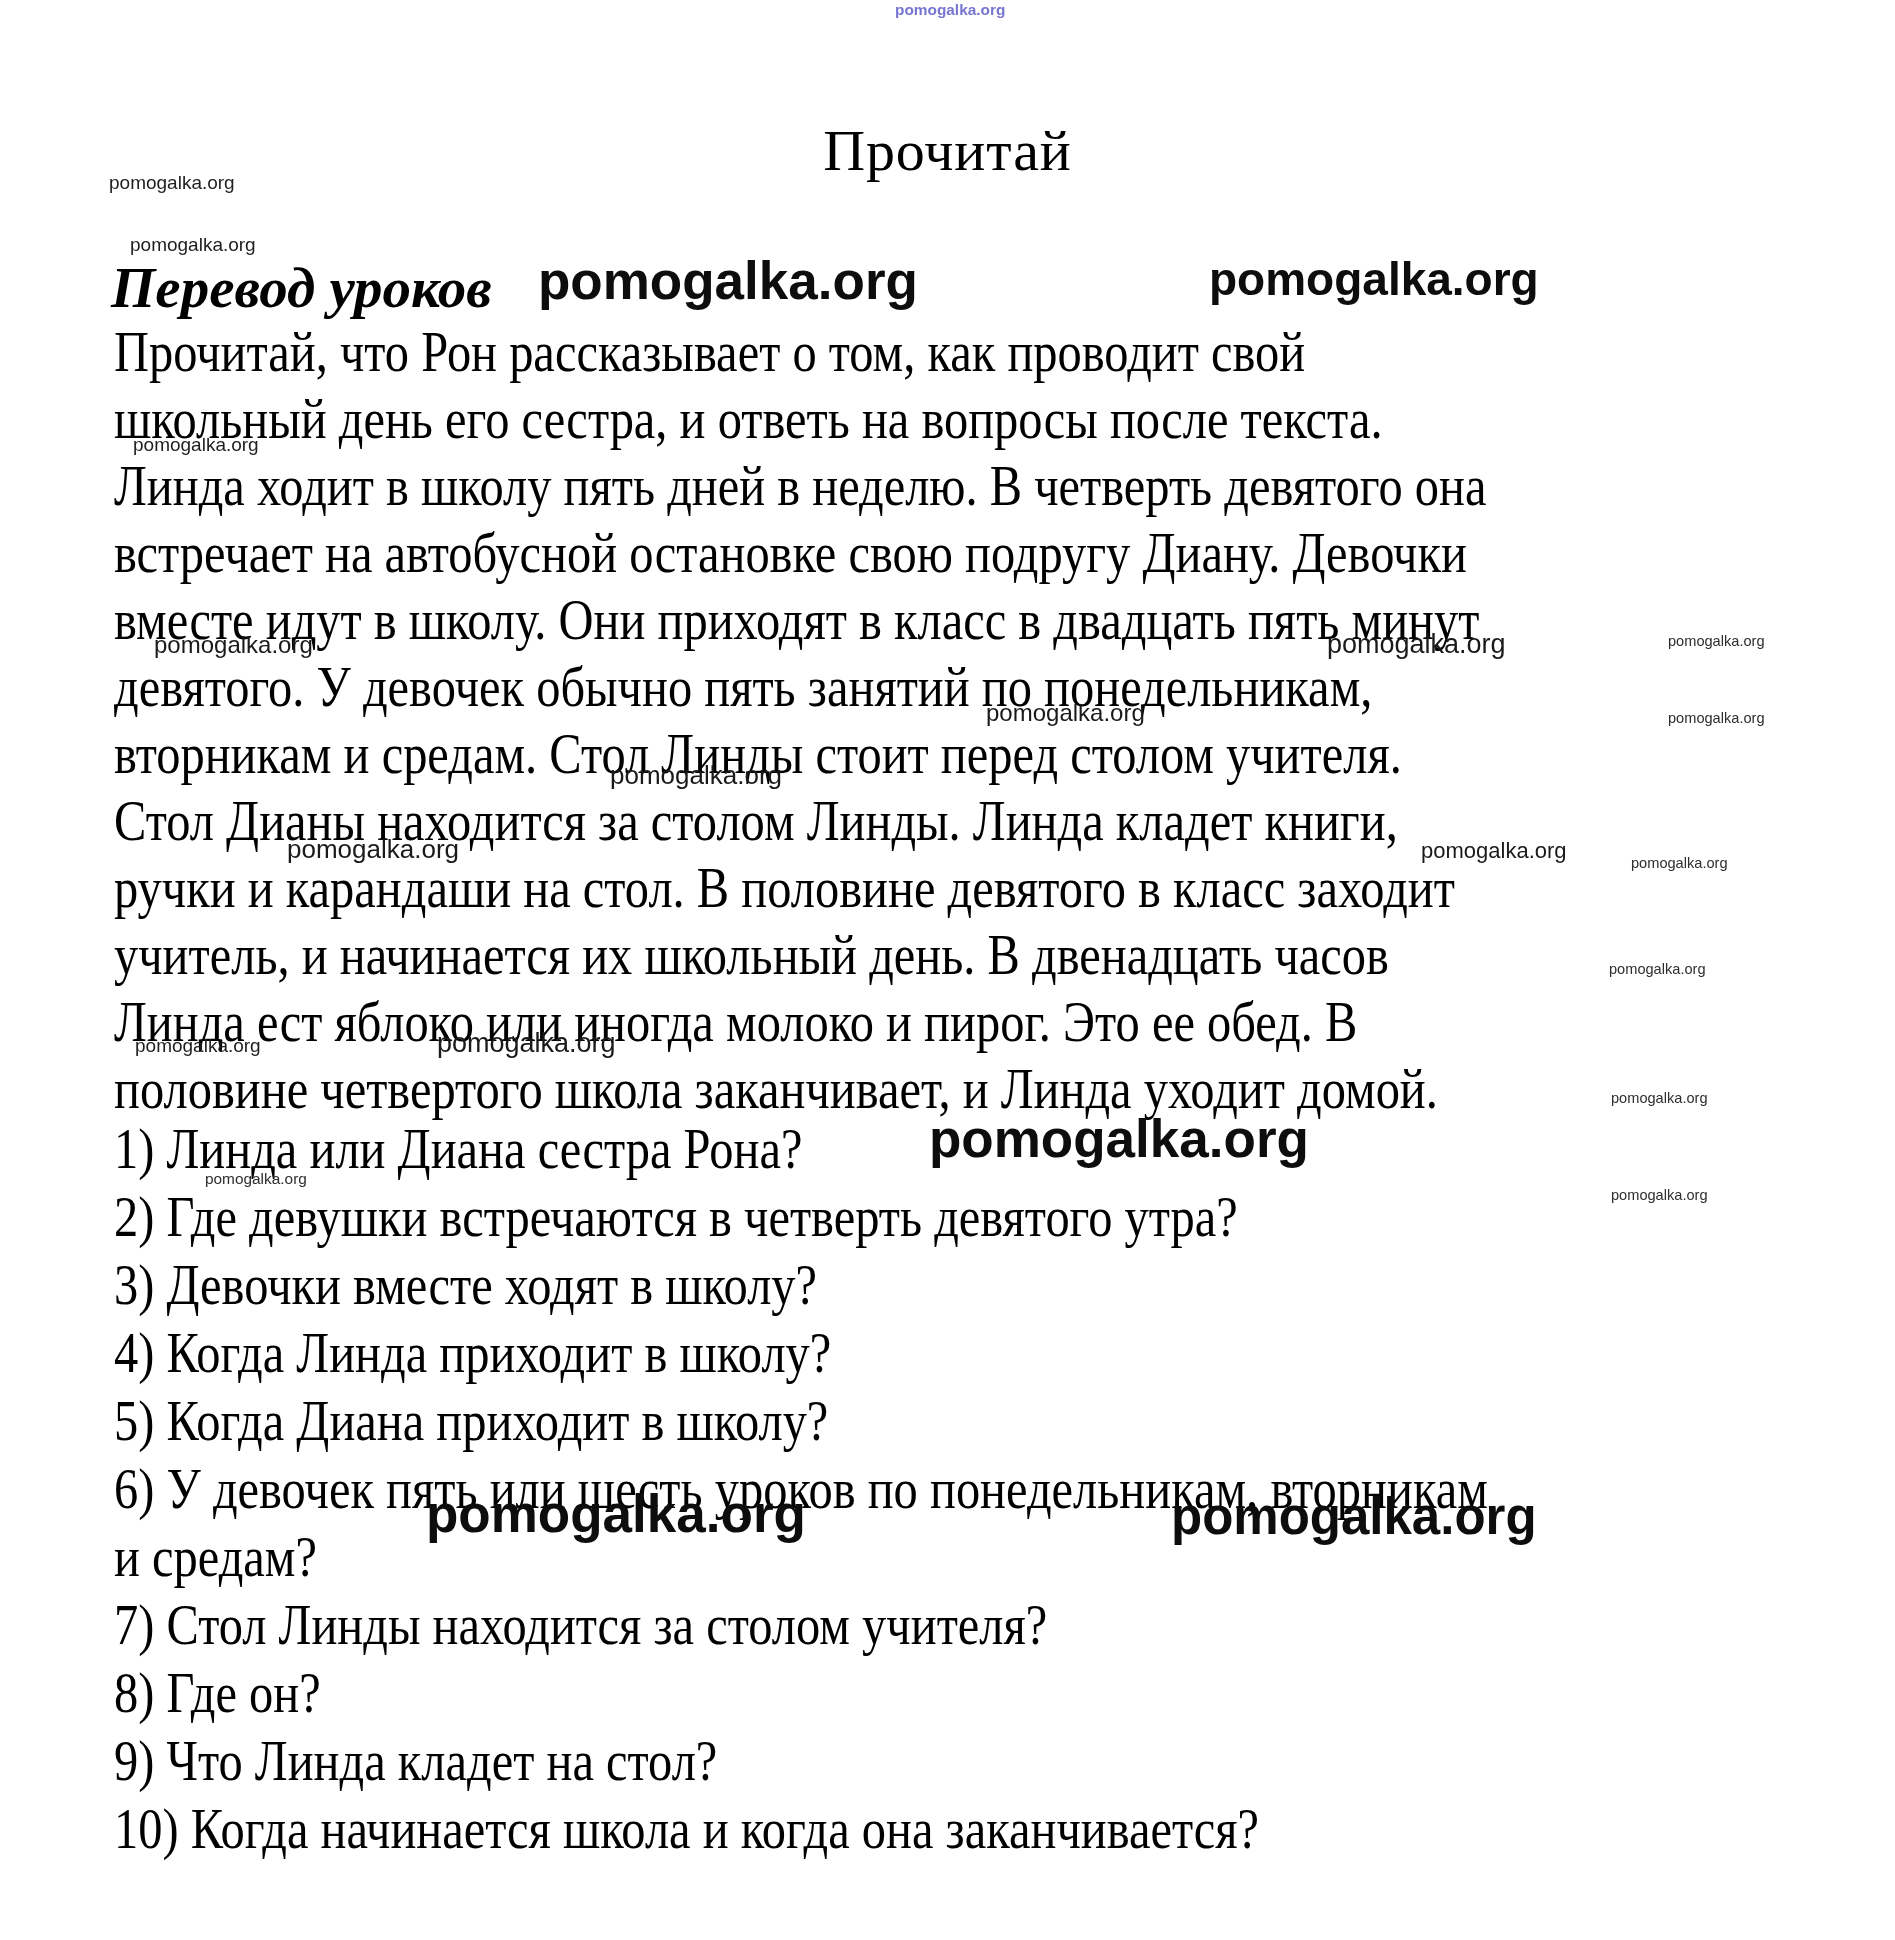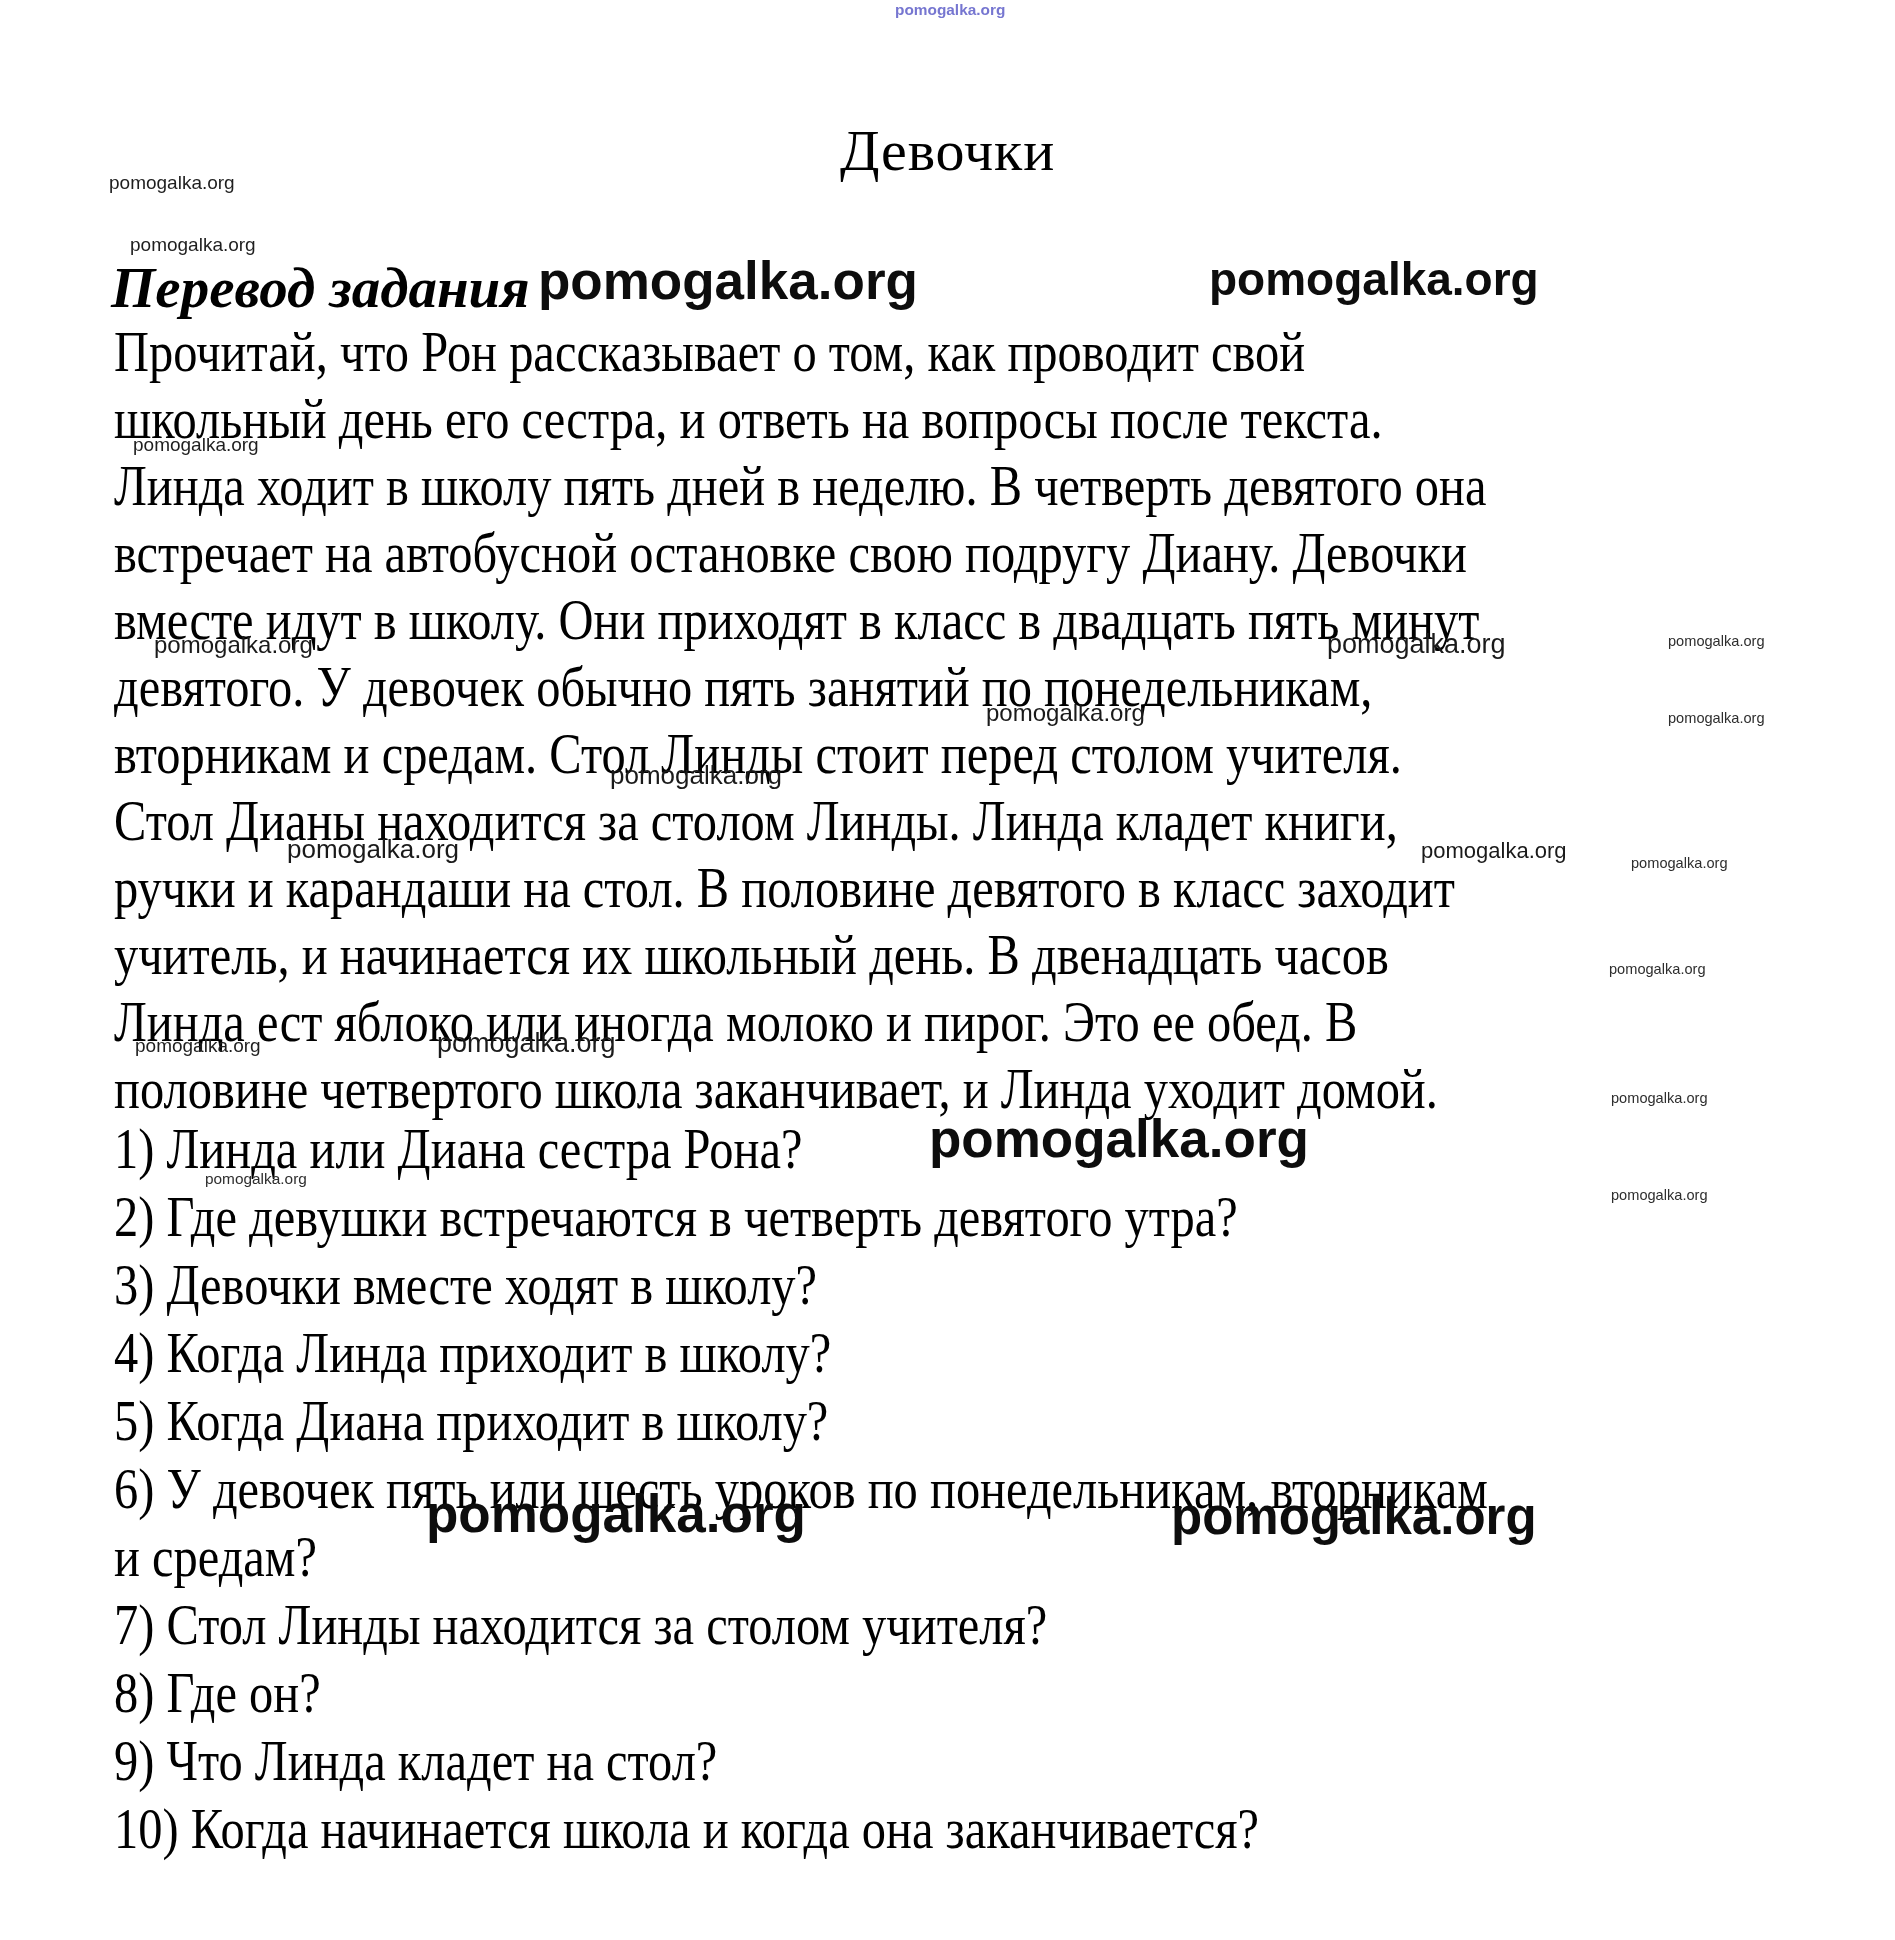--- a/index.html
+++ b/index.html
@@ -66,23 +66,23 @@
   .wm-medium { font-weight: 500; color: #1a1a1a; }
   .wm-small  { font-weight: 500; color: #1f1f1f; }
   .wm-tiny   { font-weight: normal; color: #2e2e2e; }
   .wm-blue   { font-weight: bold; color: #6868cc; opacity: 0.9; }
 </style>
 </head>
 <body>
 
 <div class="page">
 
-  <div class="title">Девочки</div>
+  <div class="title">Прочитай</div>
 
-  <div class="heading">Перевод задания</div>
+  <div class="heading">Перевод уроков</div>
 
   <div class="para">
       <div>Прочитай, что Рон рассказывает о том, как проводит свой</div>
       <div>школьный день его сестра, и ответь на вопросы после текста.</div>
       <div>Линда ходит в школу пять дней в неделю. В четверть девятого она</div>
       <div>встречает на автобусной остановке свою подругу Диану. Девочки</div>
       <div>вместе идут в школу. Они приходят в класс в двадцать пять минут</div>
       <div>девятого. У девочек обычно пять занятий по понедельникам,</div>
       <div>вторникам и средам. Стол Линды стоит перед столом учителя.</div>
       <div>Стол Дианы находится за столом Линды. Линда кладет книги,</div>

